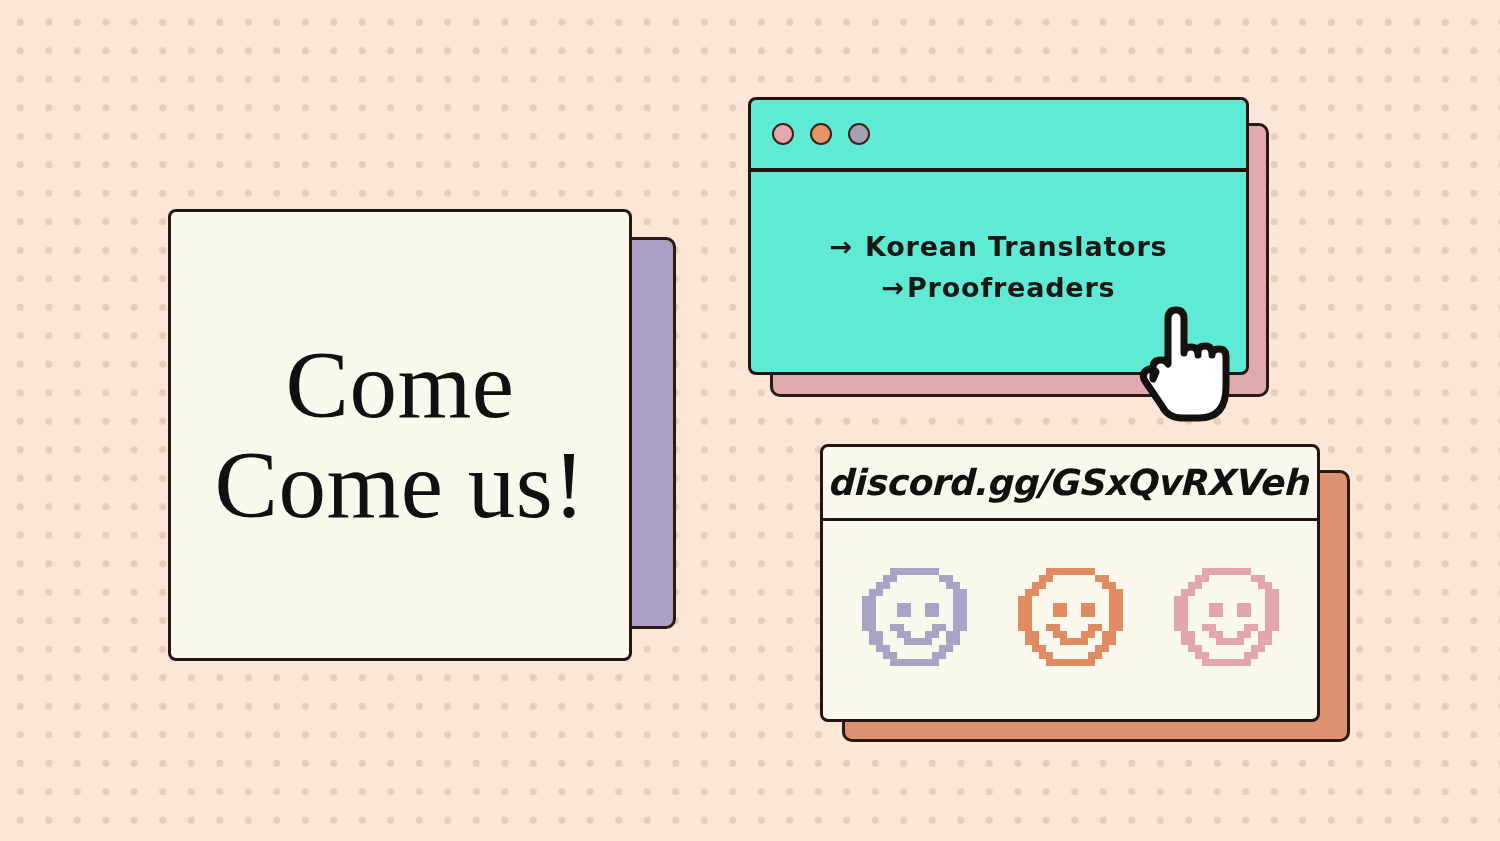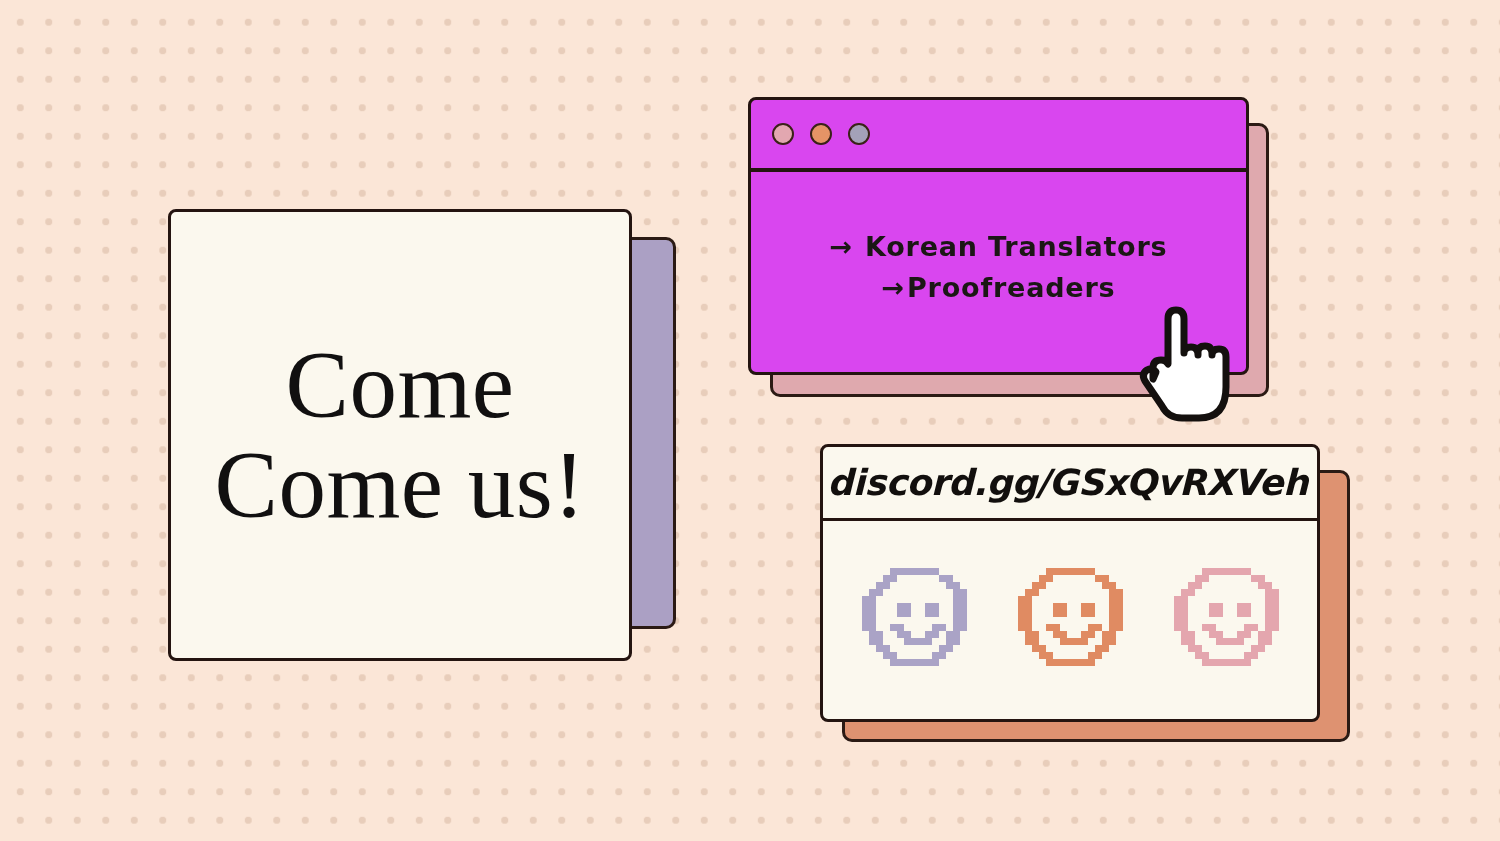--- a/index.html
+++ b/index.html
@@ -156,21 +156,21 @@
   <div class="card" id="join-card" style="background: rgb(251, 248, 238);">
     <div class="join-text">
       <div class="join-line-1">Come</div>
       <div class="join-line-2">Come us!</div>
     </div>
   </div>
 </div>
 
 <div class="card-wrap" id="roles-wrap">
   <div class="card-shadow" id="roles-shadow" style="background: rgb(223, 169, 174);"></div>
-  <div class="card" id="roles-card" style="background: #d946ef;">
+  <div class="card" id="roles-card" style="background: #5eead4;">
     <div class="titlebar" id="roles-titlebar">
       <div class="dots">
         <span class="dot" style="background: rgb(226, 167, 176);"></span>
         <span class="dot" style="background: rgb(229, 148, 102);"></span>
         <span class="dot" style="background: rgb(163, 161, 184);"></span>
       </div>
     </div>
     <div class="roles-body">
       <div class="role-line first">
         <span class="arrow">→</span><span>Korean Translators</span>

